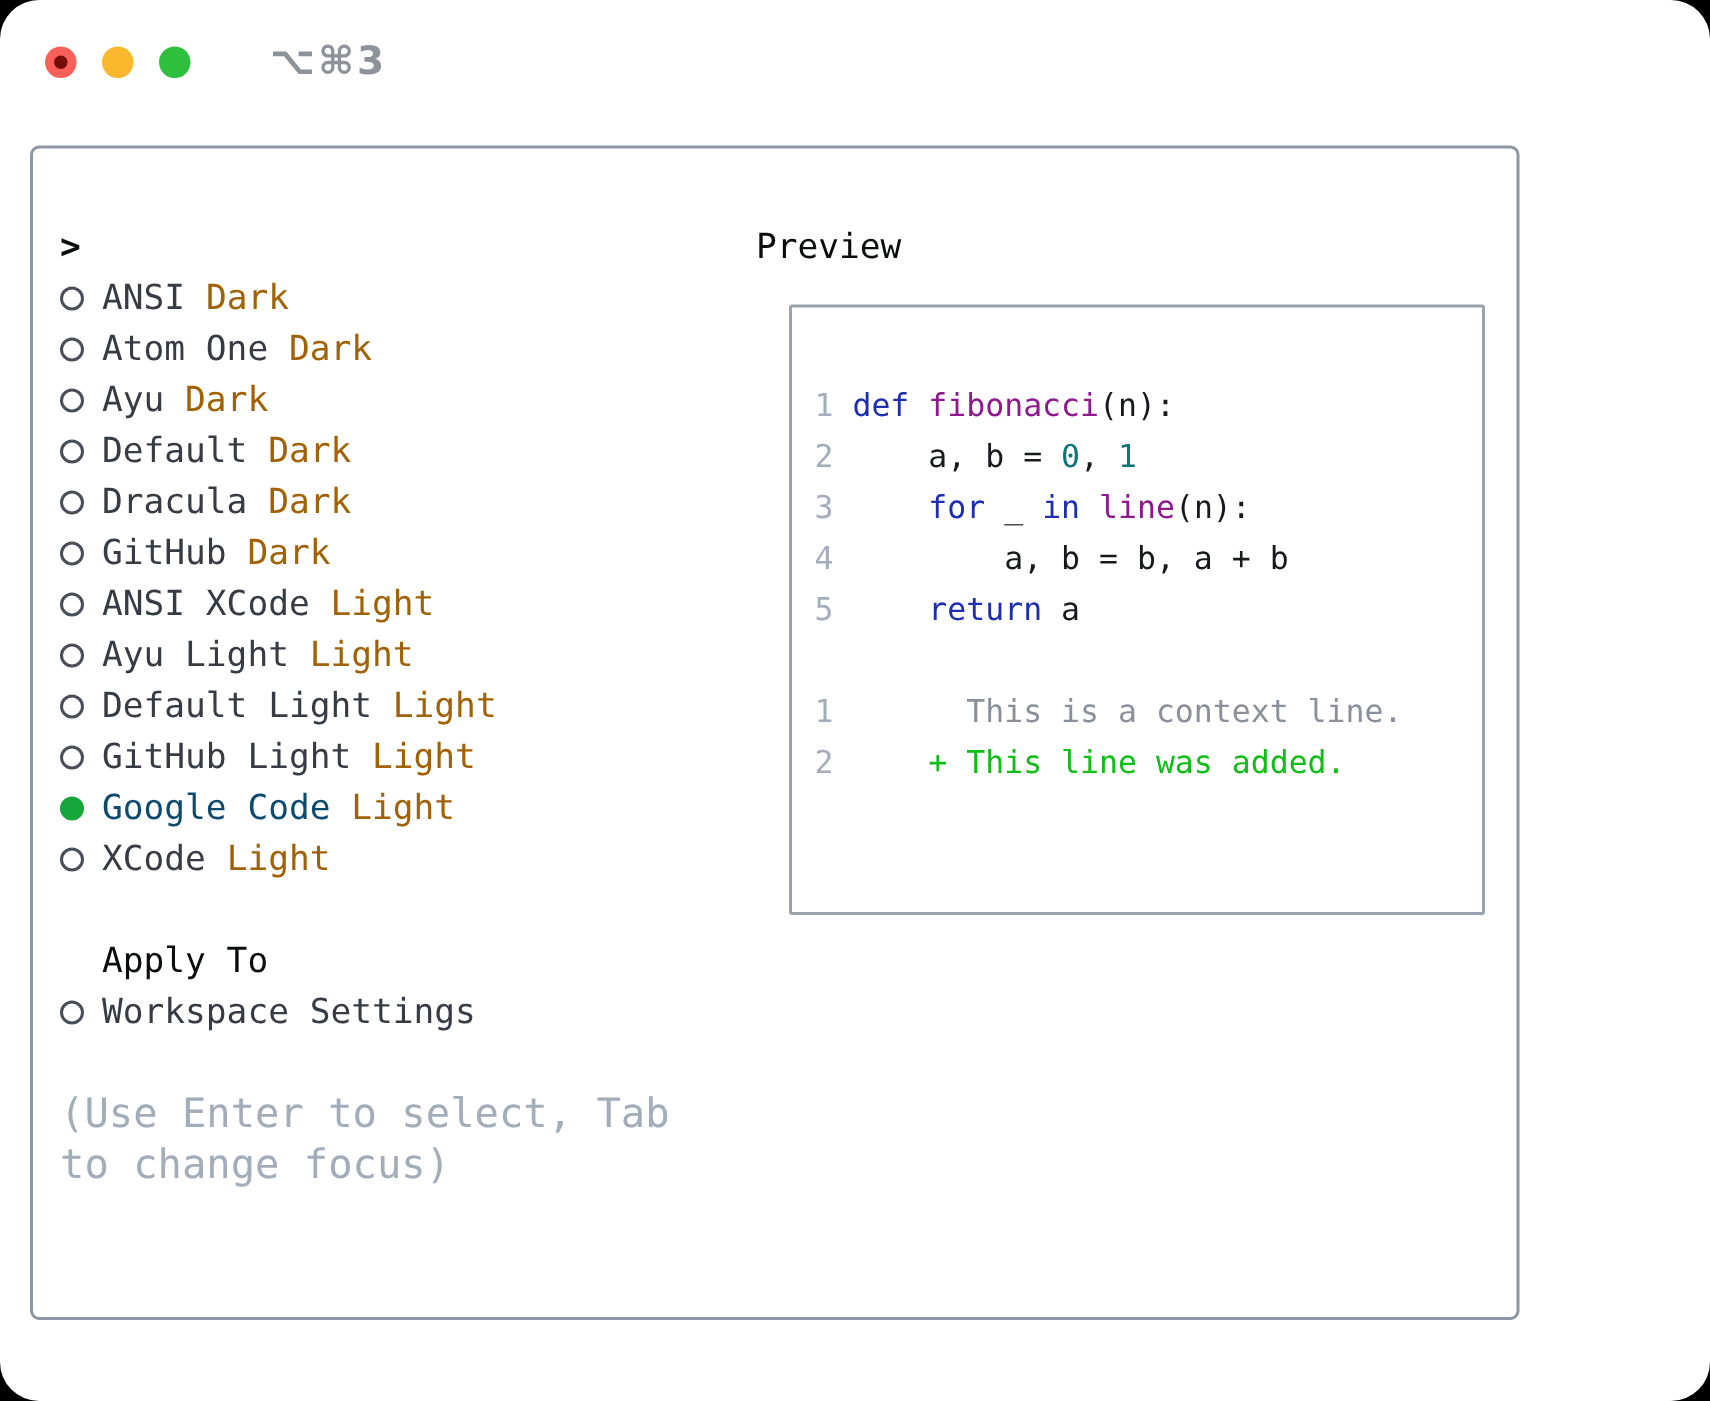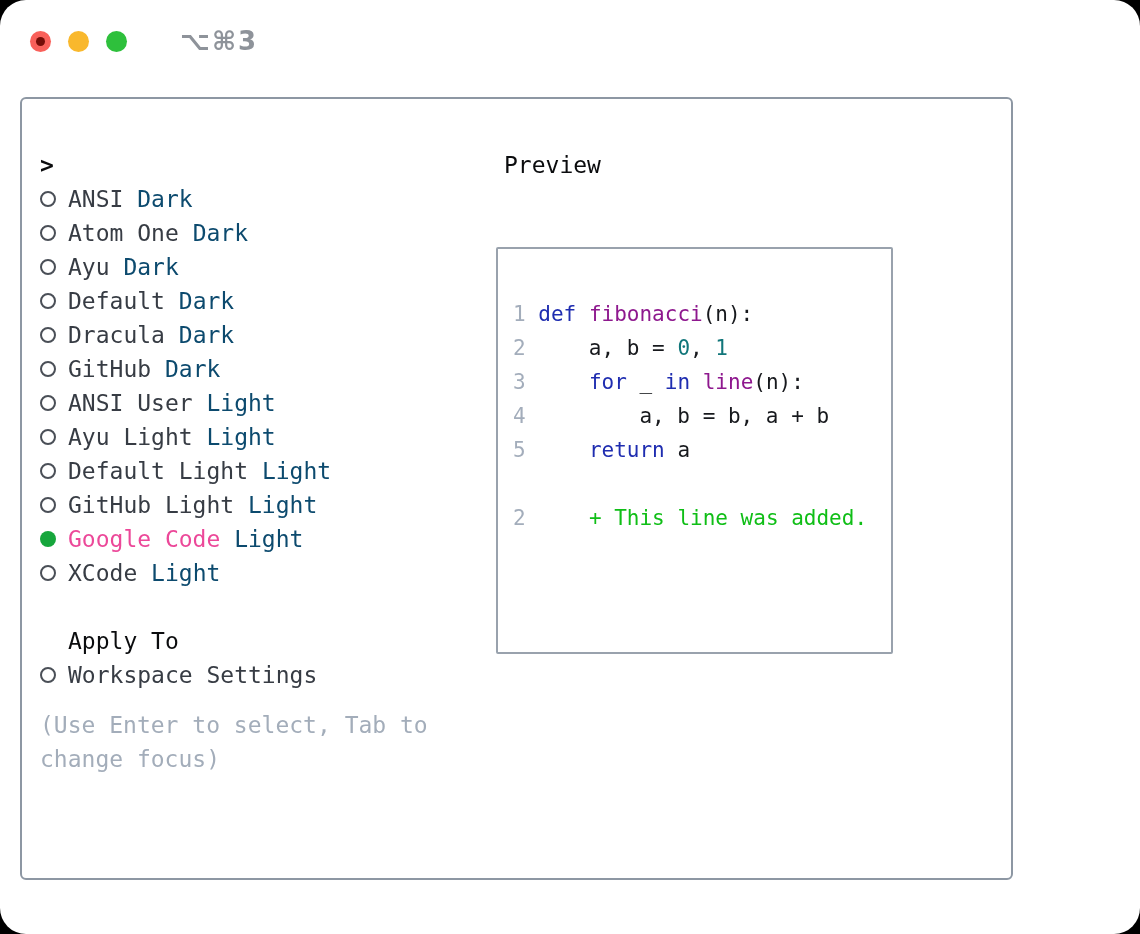--- a/index.html
+++ b/index.html
@@ -21,28 +21,28 @@
   
   .left-col{position:absolute;left:18px;top:49px;width:445px;}
   .row{height:34px;display:flex;align-items:center;white-space:pre;font-size:23px;}
   .glyph{width:28px;display:flex;align-items:center;flex:0 0 28px;}
   .prefix{font-weight:bold;color:#0b0c0e;font-size:23px;}
   .header-label{font-weight:bold;color:#0b0c0e;}
   .subheader-label{color:#0b0c0e;}
   .circle{width:12px;height:12px;border:2px solid #4a4f57;border-radius:50%;display:inline-block;}
   .circle.sel{width:16px;height:16px;border:none;background:#16a63c;}
   .item-name{color:#373c44;}
-  .item-name.green{color:#ec4899;}
-  .item-variant{color:#0c4a6e;}
+  .item-name.green{color:#0c4a6e;}
+  .item-variant{color:#a16207;}
   .spacer{height:34px;}
-  .help{margin-top:16px;width:440px;color:#a3adba;font-size:23px;line-height:34px;}
+  .help{margin-top:34px;width:440px;color:#a3adba;font-size:27px;line-height:34px;}
 
   
   .preview-header{position:absolute;left:482px;top:49px;height:34px;line-height:34px;font-size:23px;font-weight:normal;color:#0b0c0e;}
-  .preview-box{position:absolute;left:474px;top:104px;width:397px;height:407px;border:2px solid #99a2ad;border-radius:2px;box-sizing:border-box;background:#fff;overflow:hidden;margin-top:44px;}
+  .preview-box{position:absolute;left:504px;top:104px;width:464px;height:407px;border:2px solid #99a2ad;border-radius:2px;box-sizing:border-box;background:#fff;overflow:hidden;}
   .code-area{padding:48px 0 0 15px;}
   .code-line{height:34px;line-height:34px;white-space:pre;font-size:21px;}
   .s-ln{color:#a3adbb;}
   .s-pln{color:#17191d;}
   .s-kw{color:#1f2db0;}
   .s-fn{color:#8e188e;}
   .s-lit{color:#11767a;}
   .s-ctx{color:#8a9099;}
   .s-del{color:#c5321f;}
   .s-add{color:#0fbe16;}
@@ -68,21 +68,21 @@
         <span class="glyph"><span class="prefix">&gt;</span></span>
       </div>
 
       <div id="theme-items">
           <div class="row"><span class="glyph"><span class="circle"></span></span><span class="item-name">ANSI </span><span class="item-variant">Dark</span></div>
           <div class="row"><span class="glyph"><span class="circle"></span></span><span class="item-name">Atom One </span><span class="item-variant">Dark</span></div>
           <div class="row"><span class="glyph"><span class="circle"></span></span><span class="item-name">Ayu </span><span class="item-variant">Dark</span></div>
           <div class="row"><span class="glyph"><span class="circle"></span></span><span class="item-name">Default </span><span class="item-variant">Dark</span></div>
           <div class="row"><span class="glyph"><span class="circle"></span></span><span class="item-name">Dracula </span><span class="item-variant">Dark</span></div>
           <div class="row"><span class="glyph"><span class="circle"></span></span><span class="item-name">GitHub </span><span class="item-variant">Dark</span></div>
-          <div class="row"><span class="glyph"><span class="circle"></span></span><span class="item-name">ANSI User </span><span class="item-variant">Light</span></div>
+          <div class="row"><span class="glyph"><span class="circle"></span></span><span class="item-name">ANSI XCode </span><span class="item-variant">Light</span></div>
           <div class="row"><span class="glyph"><span class="circle"></span></span><span class="item-name">Ayu Light </span><span class="item-variant">Light</span></div>
           <div class="row"><span class="glyph"><span class="circle"></span></span><span class="item-name">Default Light </span><span class="item-variant">Light</span></div>
           <div class="row"><span class="glyph"><span class="circle"></span></span><span class="item-name">GitHub Light </span><span class="item-variant">Light</span></div>
           <div class="row"><span class="glyph"><span class="circle sel"></span></span><span class="item-name green">Google Code </span><span class="item-variant">Light</span></div>
           <div class="row"><span class="glyph"><span class="circle"></span></span><span class="item-name">XCode </span><span class="item-variant">Light</span></div>
         </div>
 
       <div class="spacer"></div>
 
       <div class="row">
@@ -100,18 +100,19 @@
     <div class="preview-header">Preview</div>
 
     <div class="preview-box">
       <div class="code-area" id="code-area">
           <div class="code-line"><span class="s-ln">1 </span><span class="s-kw">def</span><span class="s-pln"> </span><span class="s-fn">fibonacci</span><span class="s-pln">(n):</span></div>
           <div class="code-line"><span class="s-ln">2 </span><span class="s-pln">    a, b = </span><span class="s-lit">0</span><span class="s-pln">, </span><span class="s-lit">1</span></div>
           <div class="code-line"><span class="s-ln">3 </span><span class="s-pln">    </span><span class="s-kw">for</span><span class="s-pln"> _ </span><span class="s-kw">in</span><span class="s-pln"> </span><span class="s-fn">line</span><span class="s-pln">(n):</span></div>
           <div class="code-line"><span class="s-ln">4 </span><span class="s-pln">        a, b = b, a + b</span></div>
           <div class="code-line"><span class="s-ln">5 </span><span class="s-pln">    </span><span class="s-kw">return</span><span class="s-pln"> a</span></div>
           <div class="code-line"></div>
+          <div class="code-line"><span class="s-ln">1</span><span class="s-ctx">       This is a context line.</span></div>
           <div class="code-line"><span class="s-ln">2</span><span class="s-pln">     </span><span class="s-add">+ This line was added.</span></div>
         </div>
     </div>
 
   </div>
 </div>
 
 </body></html>

